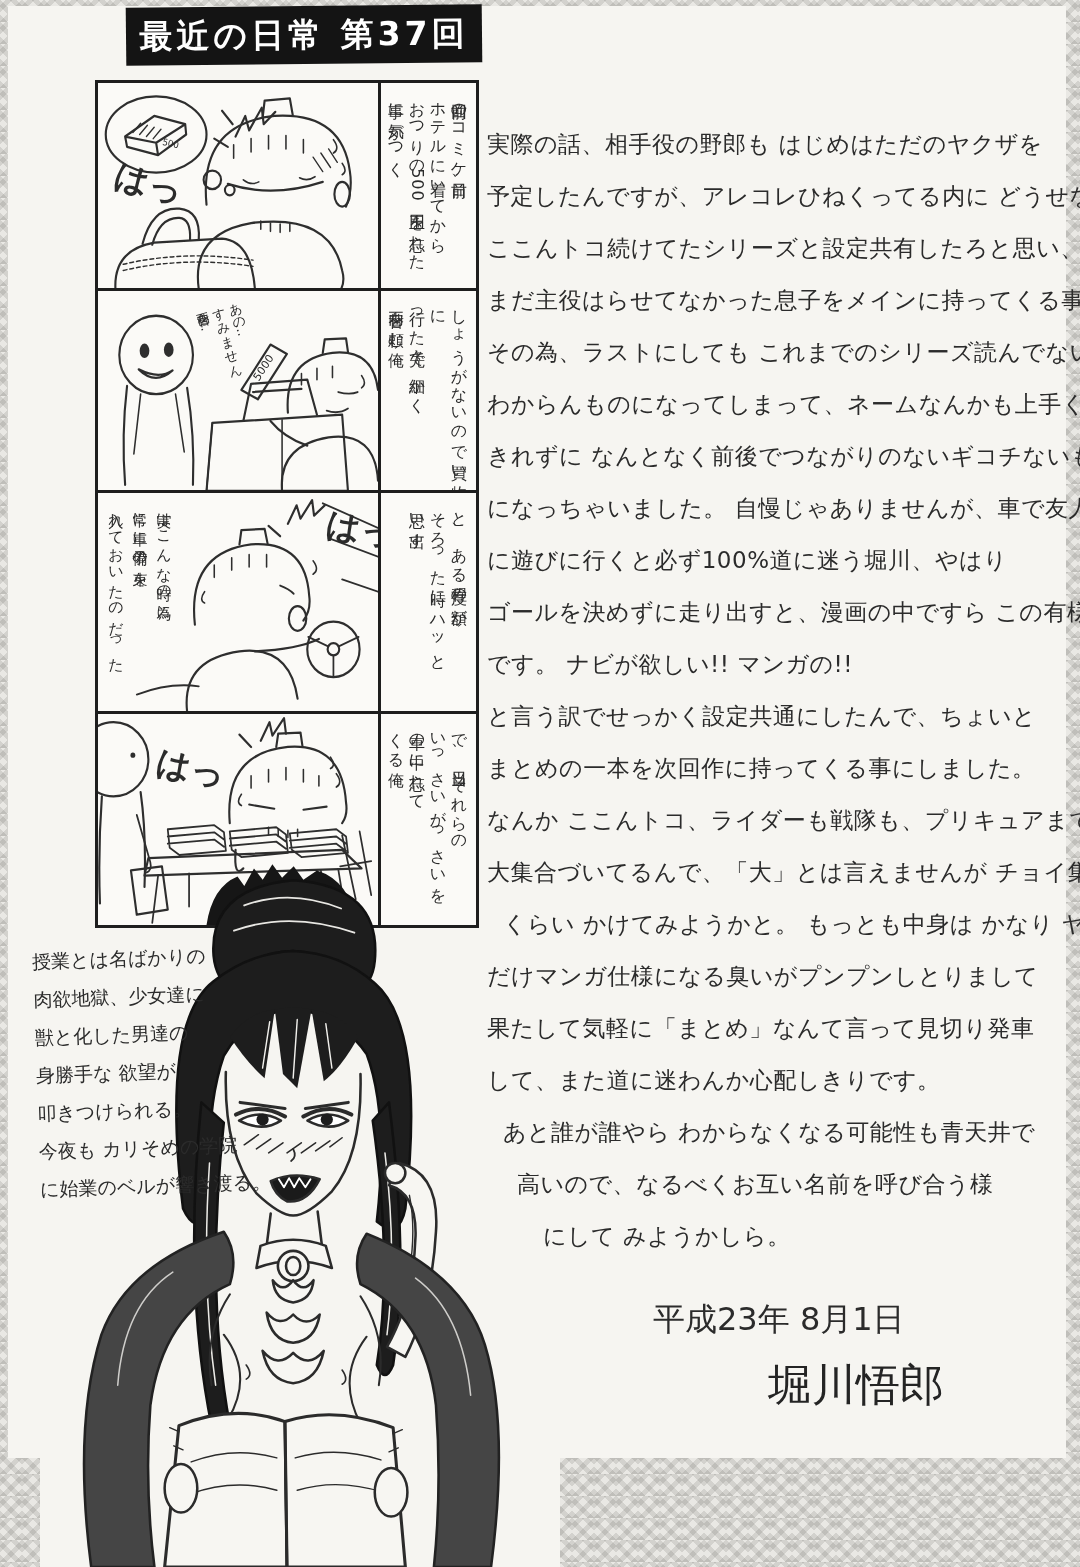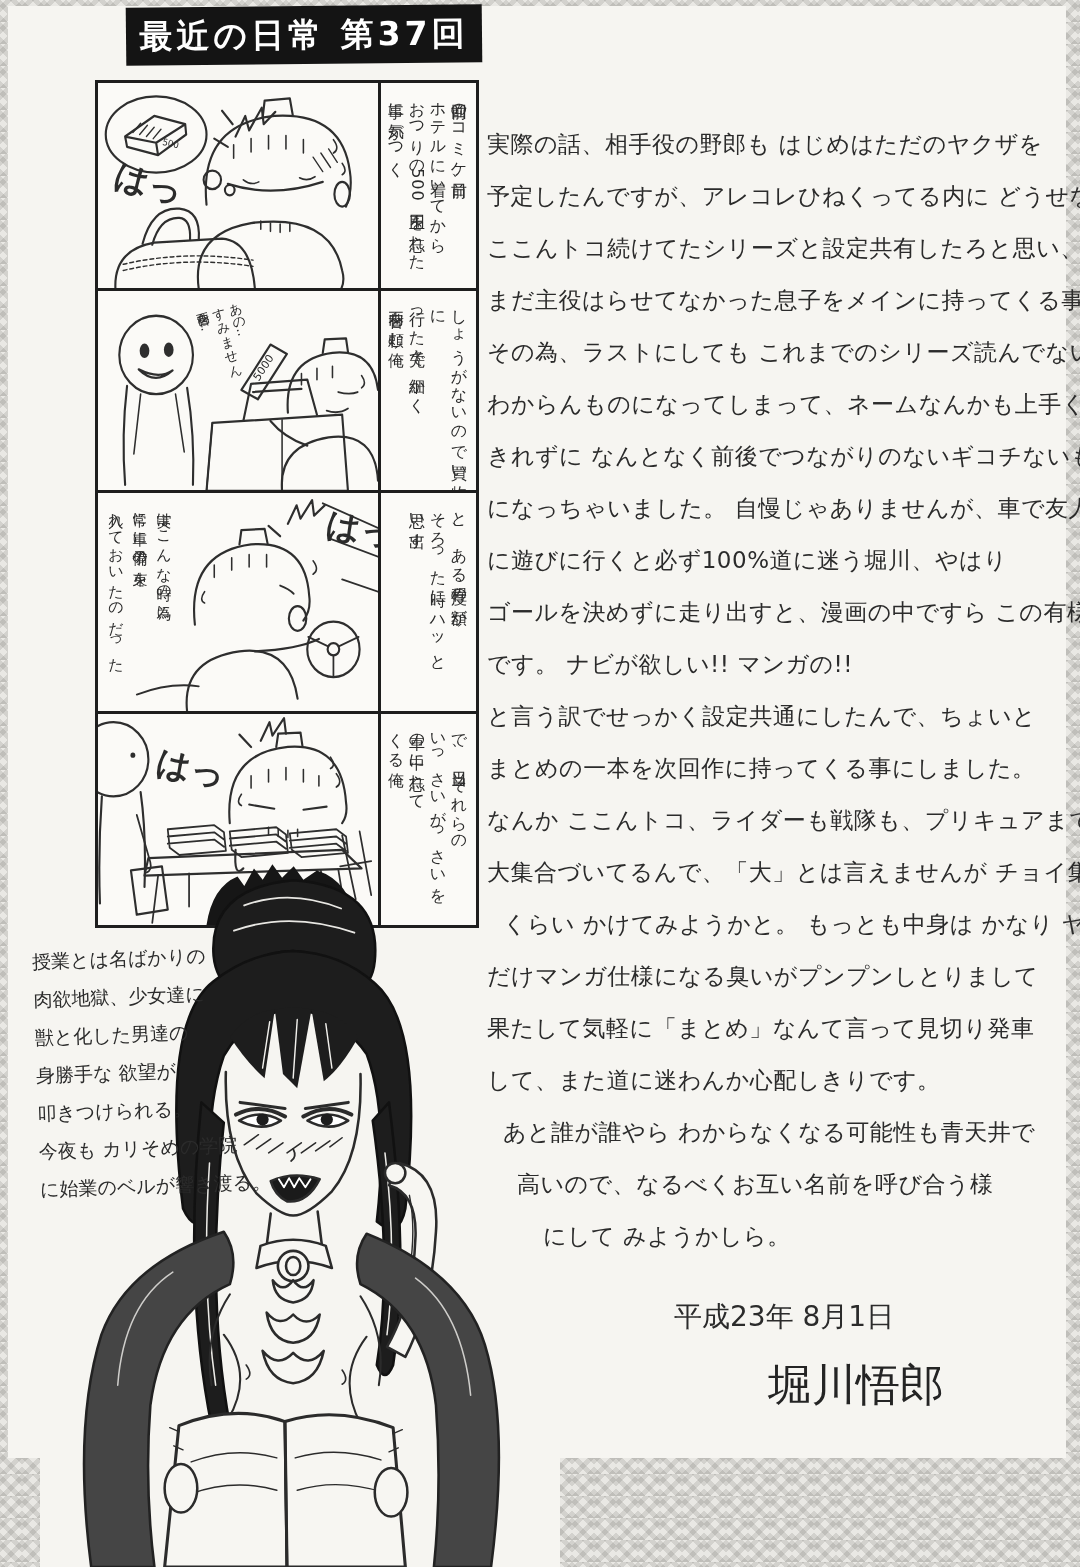--- a/index.html
+++ b/index.html
@@ -24,21 +24,21 @@
   .gutter{flex:1;position:relative;}
   .vtext{writing-mode:vertical-rl;white-space:pre-line;color:#2b2b2b;}
   .caption{position:absolute;right:6px;top:8px;bottom:4px;font-size:16px;line-height:21px;letter-spacing:1px;}
   .sfx{position:absolute;font-size:34px;font-weight:bold;color:#2b2b2b;z-index:4;white-space:nowrap;}
   .inner-caption{position:absolute;font-size:15px;line-height:24px;letter-spacing:1px;z-index:4;}
   .speech{position:absolute;font-size:13px;line-height:17px;z-index:4;transform:rotate(-16deg);}
   
   .essay{left:487px;top:118px;width:600px;z-index:3;}
   .essay-line{font-size:23px;line-height:52px;white-space:nowrap;color:#2b2b2b;letter-spacing:0.5px;}
   .ind1{padding-left:16px;} .ind2{padding-left:30px;} .ind3{padding-left:56px;}
-  .essay-date{left:674px;top:1298px;font-size:28px;color:#2b2b2b;z-index:3;white-space:nowrap;}
+  .essay-date{left:653px;top:1298px;font-size:32px;color:#2b2b2b;z-index:3;white-space:nowrap;}
   .essay-sign{left:768px;top:1356px;font-size:44px;font-weight:normal;color:#242424;z-index:3;white-space:nowrap;}
   
   .teaser{left:36px;top:938px;width:250px;font-size:19px;line-height:38px;white-space:pre-line;
     color:#2b2b2b;transform:rotate(-2deg);z-index:5;}
   
   .illustration{left:30px;top:860px;width:510px;height:707px;z-index:4;}
   .illustration svg{display:block;width:100%;height:100%;}
 </style>
 </head>
 <body>

